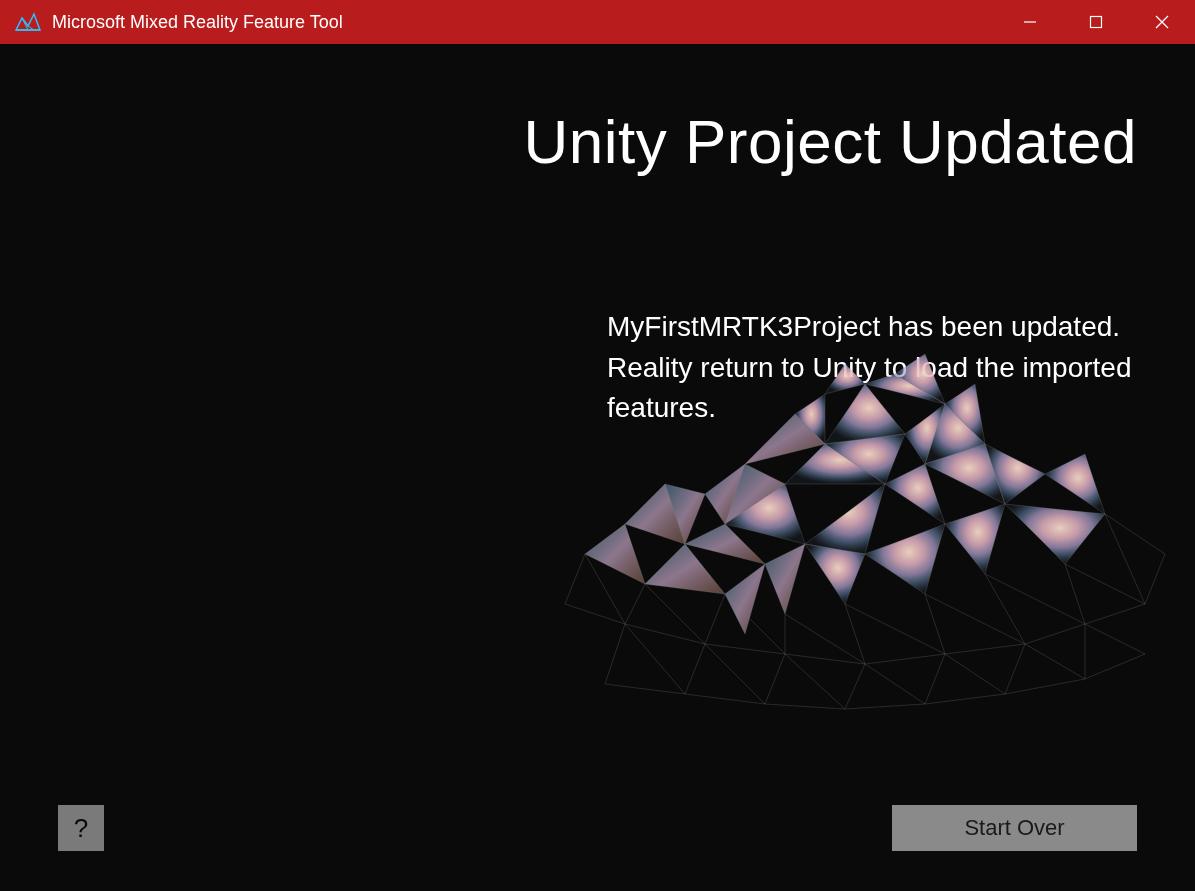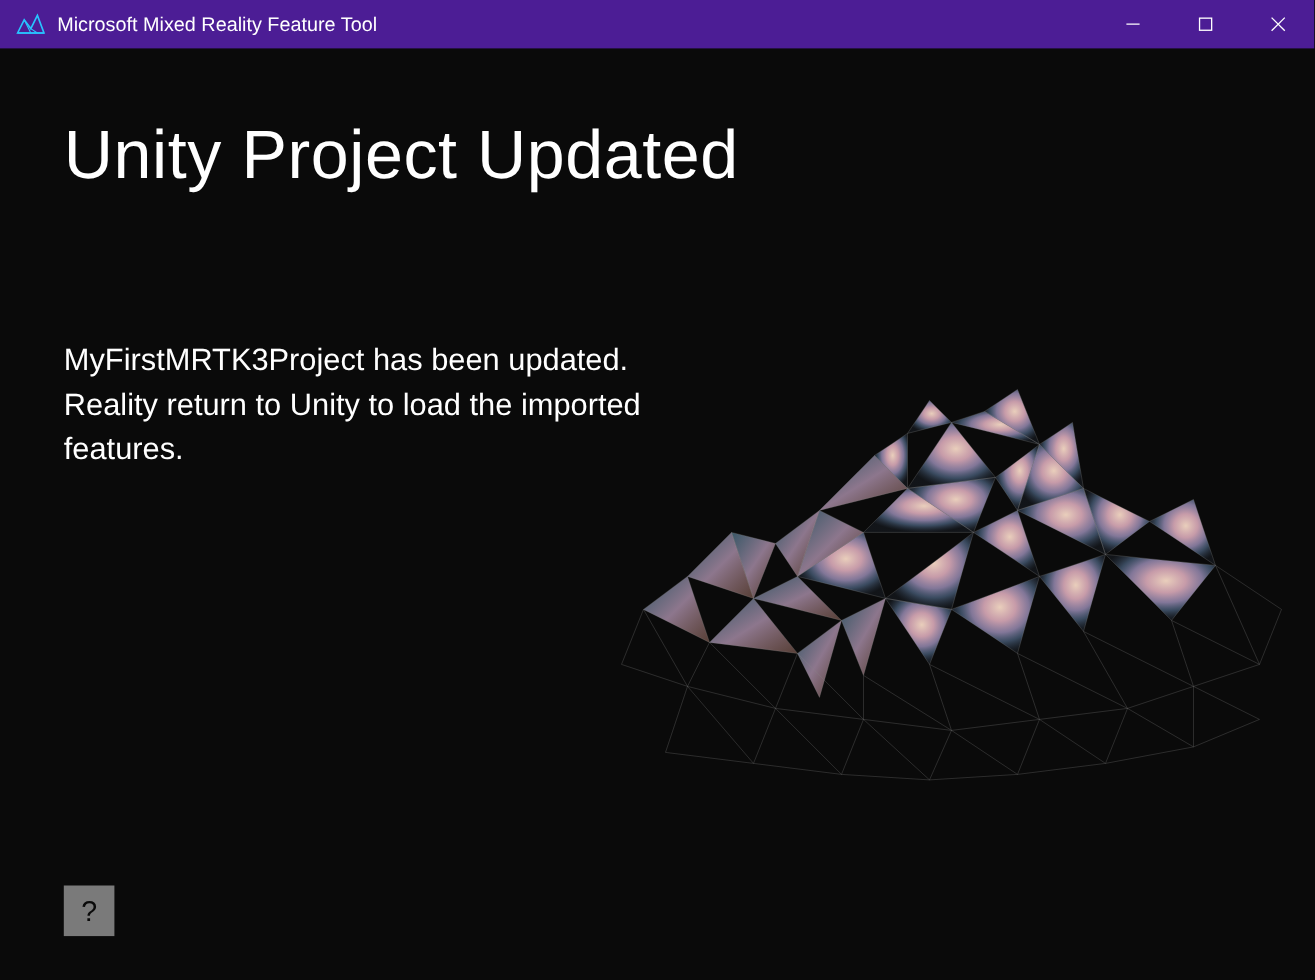--- a/index.html
+++ b/index.html
@@ -15,21 +15,21 @@
       color: #ffffff;
       overflow: hidden;
       display: flex;
       flex-direction: column;
     }
     .titlebar {
       height: 44px;
       display: flex;
       align-items: center;
       padding-left: 14px;
-      background: #4c1d95;
+      background: #b91c1c;
     }
     .titlebar-icon {
       width: 28px;
       height: 28px;
       display: flex;
       align-items: center;
       justify-content: center;
       margin-right: 10px;
     }
     .titlebar-title {
@@ -50,20 +50,21 @@
       justify-content: center;
       color: #ffffff;
       cursor: pointer;
     }
     .content {
       flex: 1;
       padding: 62px 58px 40px 58px;
       position: relative;
       display: flex;
       flex-direction: column;
+      align-items: flex-end;
     }
     .main-heading {
       font-size: 62px;
       font-weight: 200;
       color: #ffffff;
       margin-bottom: 130px;
       letter-spacing: 0.5px;
     }
     .description {
       font-size: 28px;
@@ -228,13 +229,14 @@
         <polygon points="280,90 250,110 280,140" fill="url(#meshGrad)"></polygon>
         <polygon points="250,110 200,160 280,140" fill="url(#meshGrad2)"></polygon>
       </g>
     </svg>
   </div>
 </div>
 
 <div class="footer">
   <button class="help-button">?</button>
   <div class="footer-spacer"></div>
+  <button class="footer-button secondary">Start Over</button>
 </div>
 
 </body></html>

